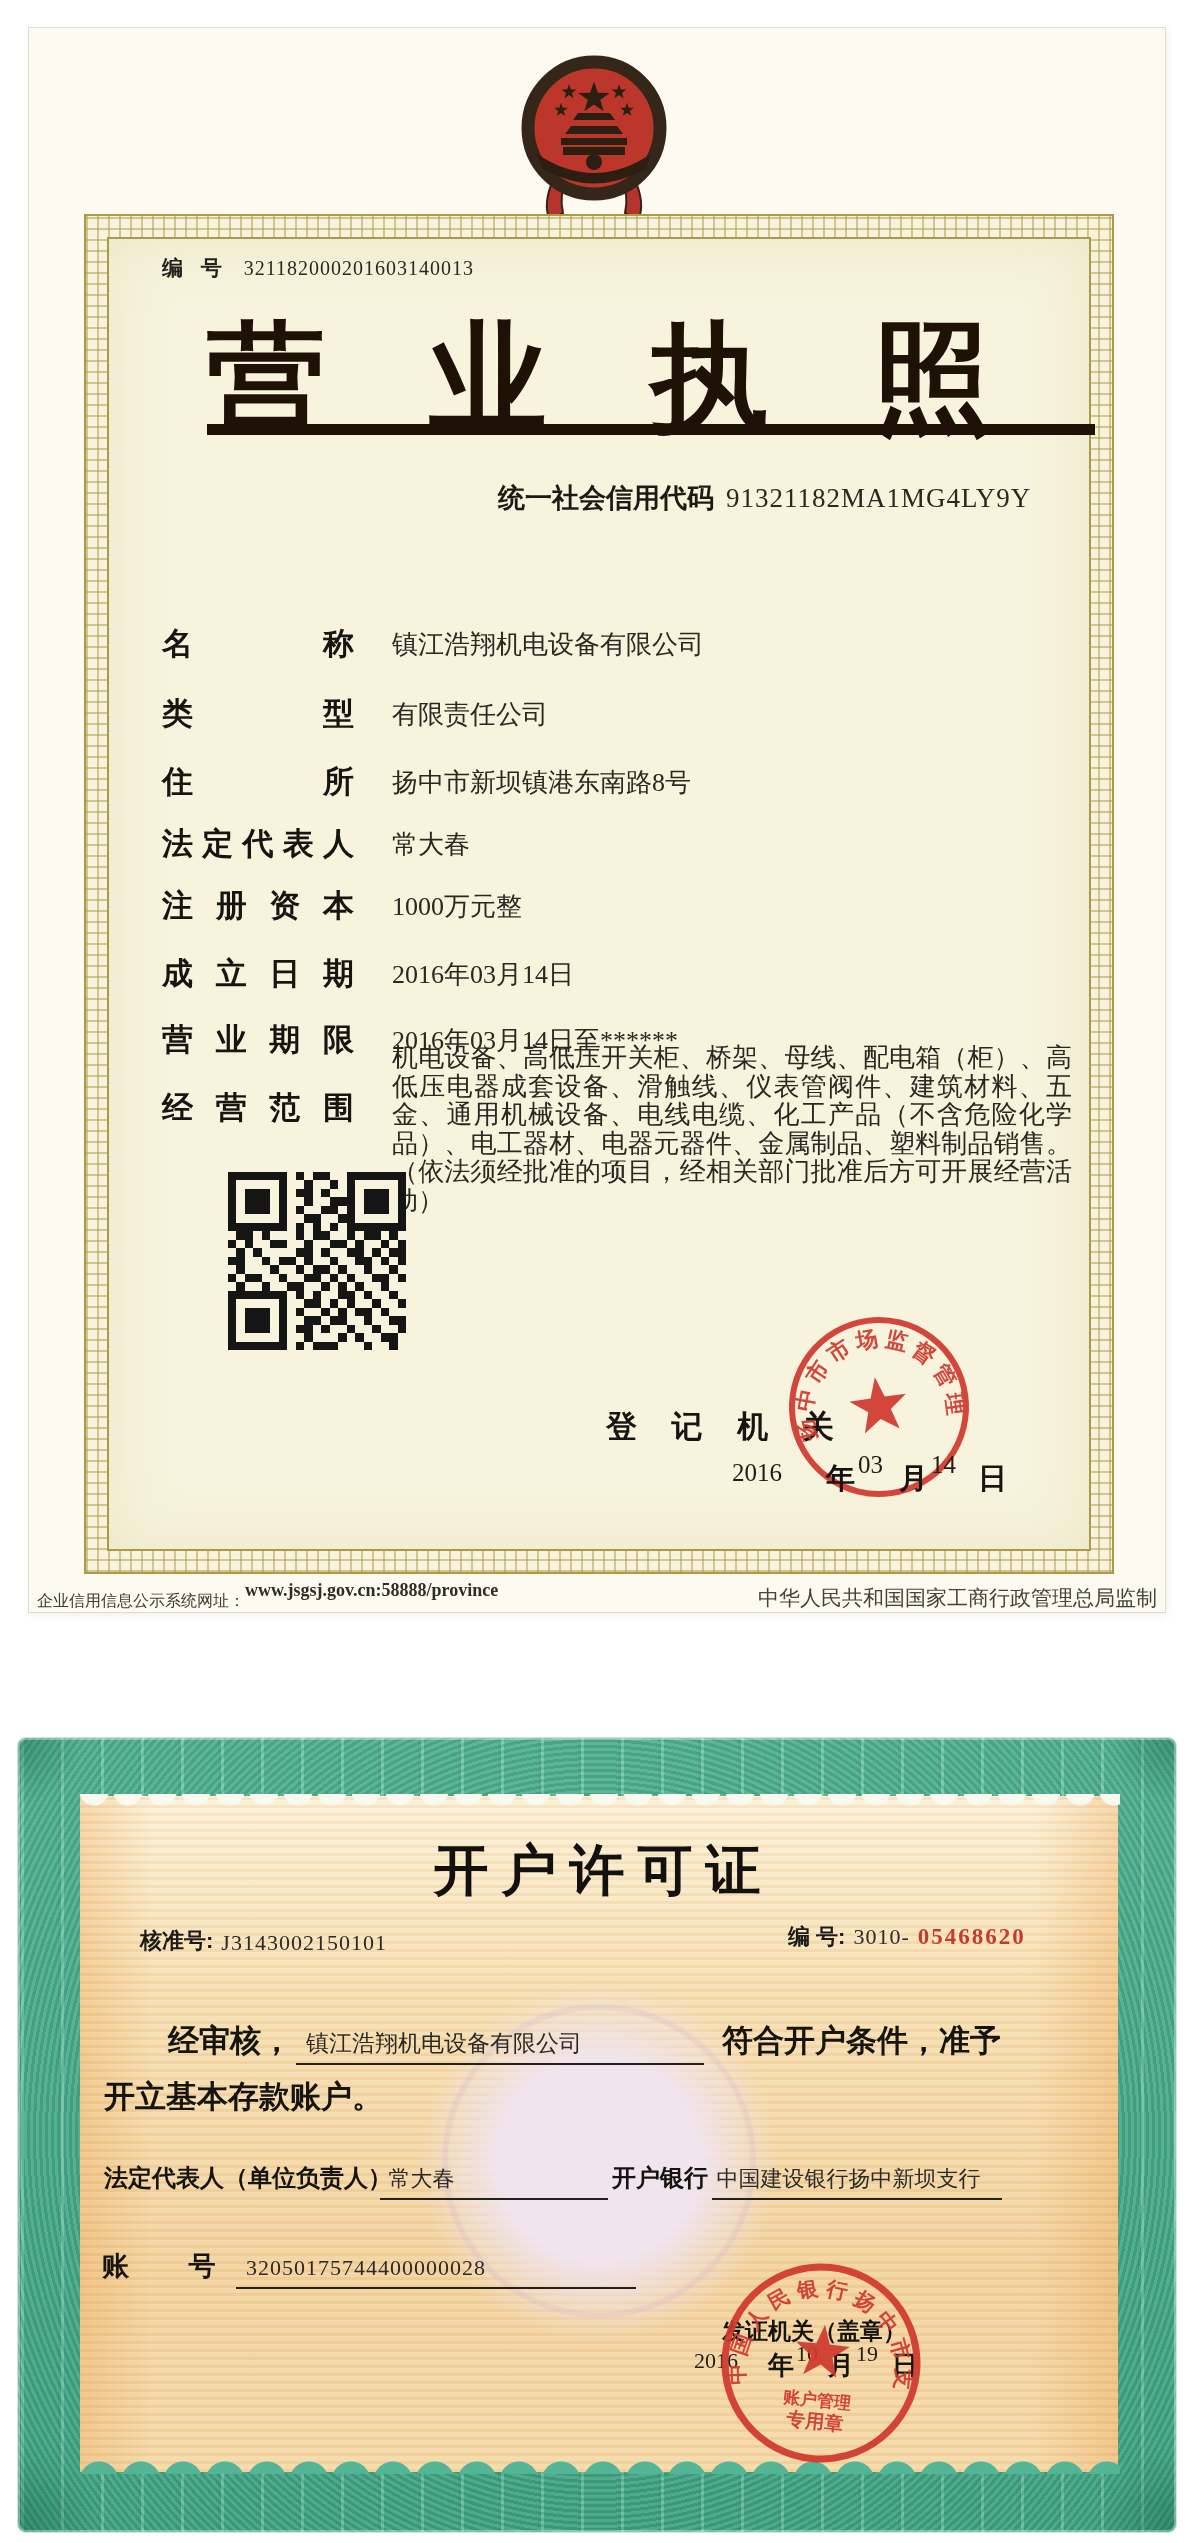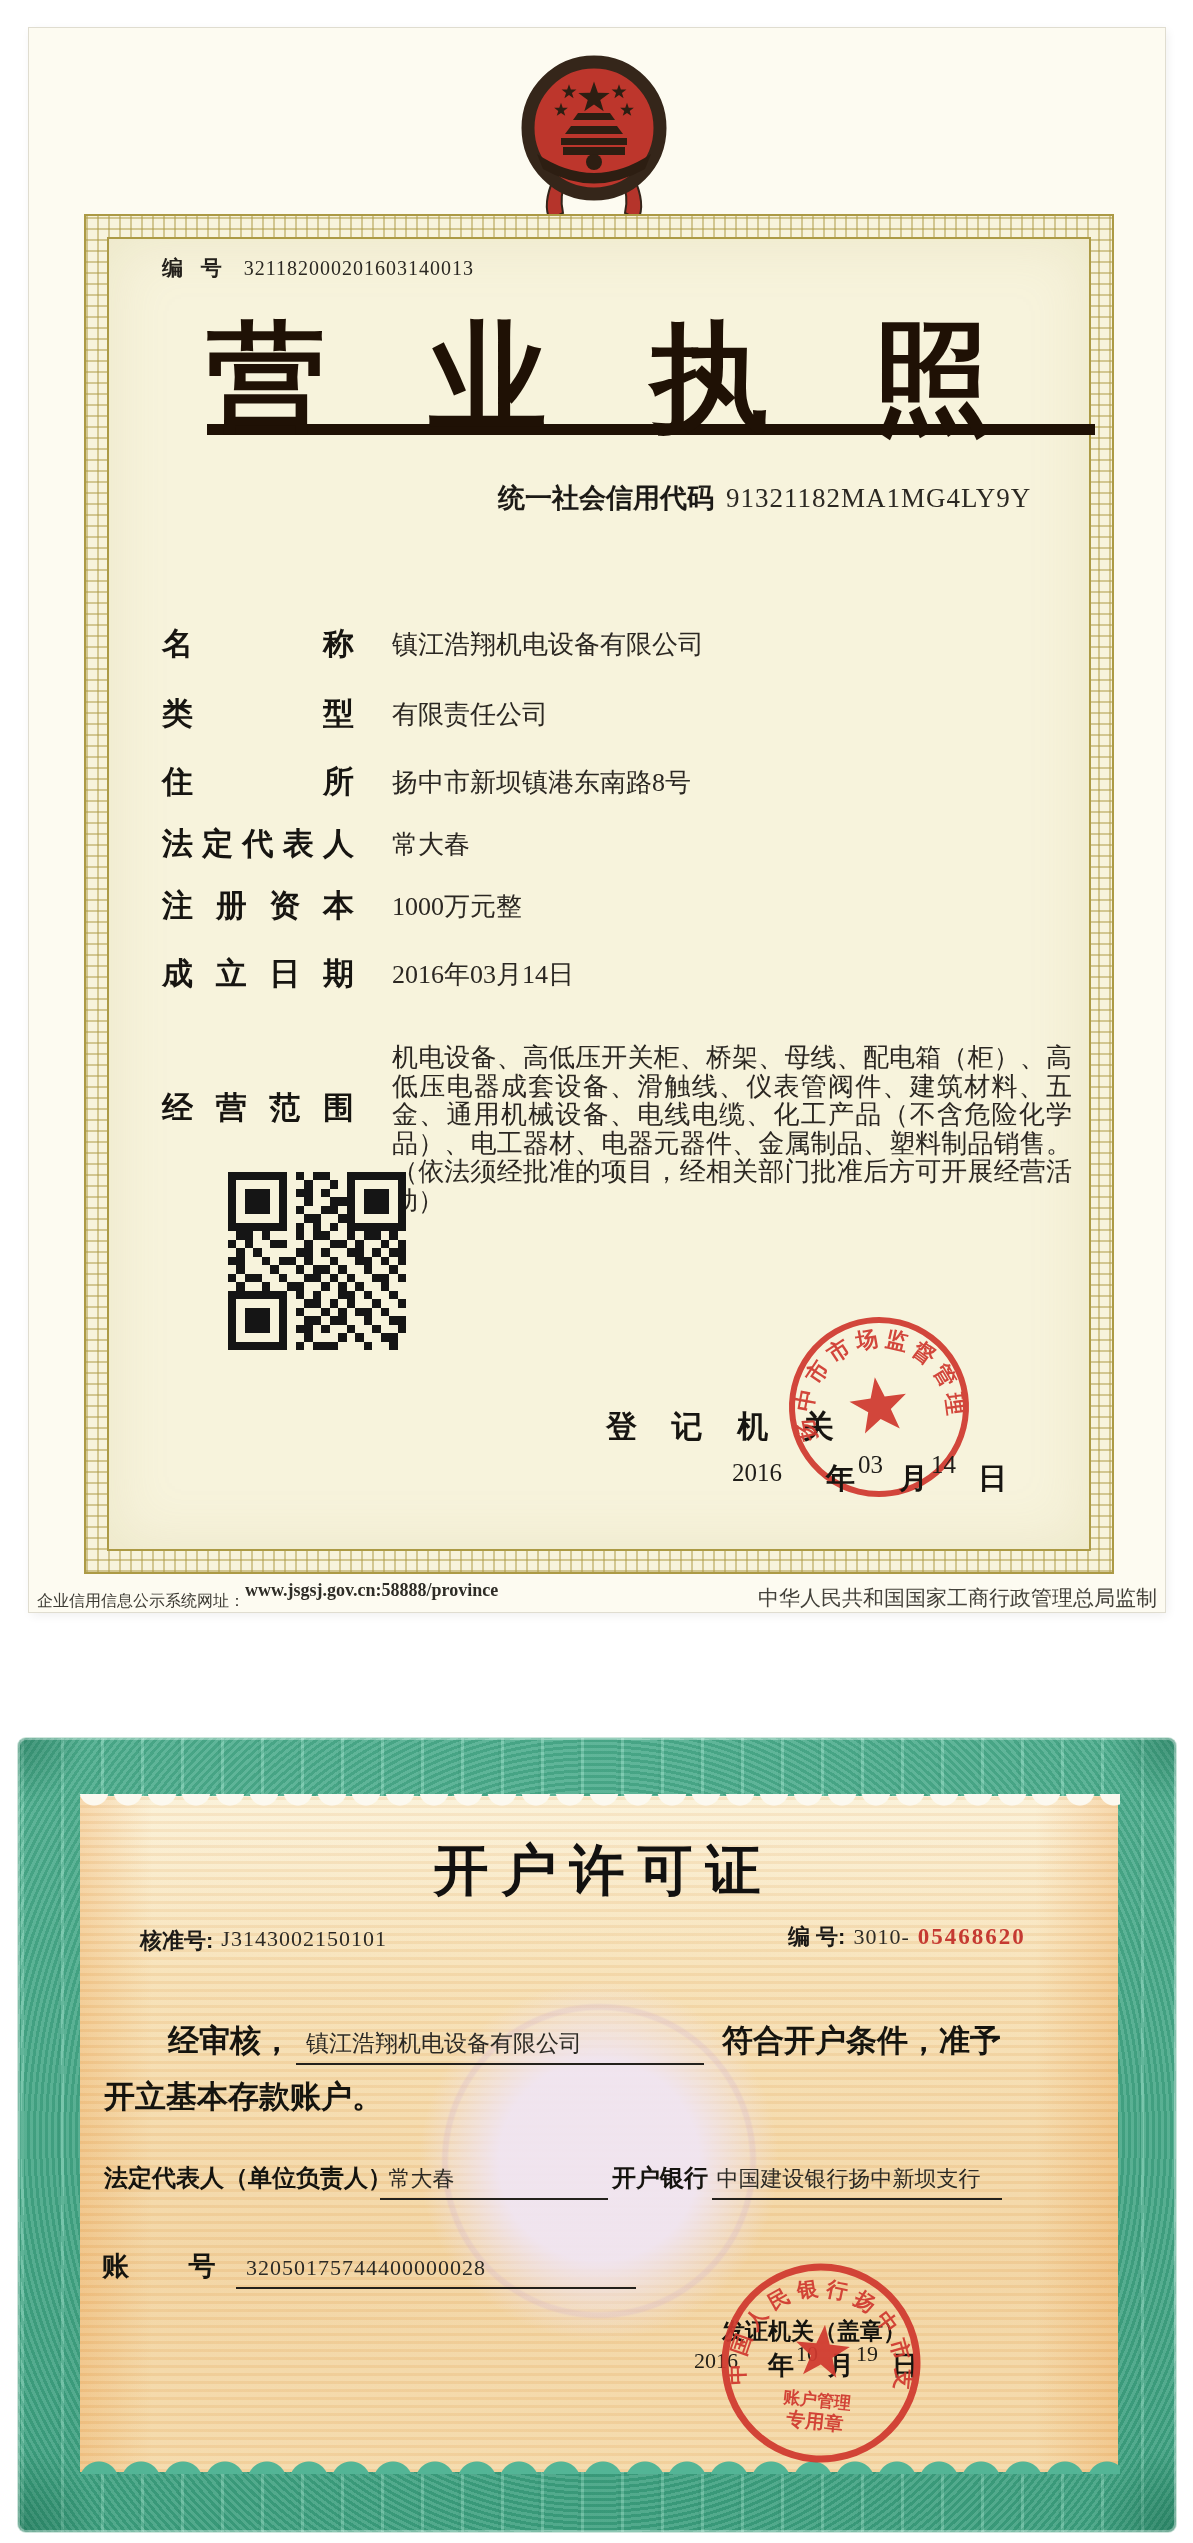--- a/index.html
+++ b/index.html
@@ -70,21 +70,21 @@
       linear-gradient(180deg,#fbf2da 0%,#f6e0b5 28%,#f2d3a0 70%,#f4d9a9 100%);}
   .scallop-top{position:absolute;left:60px;right:56px;top:56px;height:30px;
     background:radial-gradient(circle 16px at 16px -3px, #fcf9f0 0 14px, rgba(252,249,240,0) 15px);
     background-size:34px 30px;background-repeat:repeat-x;}
   .scallop-bottom{position:absolute;left:60px;right:56px;bottom:58px;height:26px;
     background:radial-gradient(circle 20px at 21px 33px, #53b596 0 19px, transparent 20px);
     background-size:42px 26px;background-repeat:repeat-x;}
   .permit-title{position:absolute;left:0;top:96px;width:100%;margin:0;text-align:center;
     font-family:"Liberation Serif",serif;font-weight:800;font-size:55px;color:#121110;
     letter-spacing:13px;text-indent:13px;}
-  .papproval{position:absolute;left:122px;top:188px;display:flex;align-items:flex-start;gap:8px;}
+  .papproval{position:absolute;left:122px;top:188px;display:flex;align-items:flex-end;gap:8px;}
   .pnumber{position:absolute;left:770px;top:184px;display:flex;align-items:baseline;gap:8px;}
   .plab{font-weight:700;font-size:22px;color:#1c1a17;white-space:nowrap;}
   .pser{font-family:"Liberation Serif",serif;font-size:22px;color:#2c2a25;letter-spacing:1px;white-space:nowrap;}
   .pred{font-family:"Liberation Serif",serif;font-weight:700;font-size:23px;color:#c53a32;letter-spacing:2px;}
   .review{position:absolute;left:150px;top:282px;display:flex;align-items:baseline;white-space:nowrap;}
   .pbig{font-weight:700;font-size:31px;color:#15140f;}
   .u-company{display:inline-block;font-family:"Liberation Serif",serif;font-size:23px;color:#2c2a25;
     border-bottom:2px solid #23211c;padding:0 28px 4px 10px;min-width:370px;margin:0 18px 0 4px;}
   .openline{position:absolute;left:86px;top:338px;text-align:center;}
   .reps{position:absolute;left:86px;top:424px;white-space:nowrap;}
@@ -162,20 +162,24 @@
         <span class="flabel">法定代表人</span>
         <span class="fval">常大春</span>
       </div>
       <div class="lrow" style="top:654px">
         <span class="flabel">注册资本</span>
         <span class="fval">1000万元整</span>
       </div>
       <div class="lrow" style="top:722px">
         <span class="flabel">成立日期</span>
         <span class="fval">2016年03月14日</span>
+      </div>
+      <div class="lrow" style="top:788px">
+        <span class="flabel">营业期限</span>
+        <span class="fval">2016年03月14日至******</span>
       </div>
       <div class="lrow" style="top:856px">
         <span class="flabel">经营范围</span>
       </div>
       <div class="scope-block">机电设备、高低压开关柜、桥架、母线、配电箱（柜）、高低压电器成套设备、滑触线、仪表管阀件、建筑材料、五金、通用机械设备、电线电缆、化工产品（不含危险化学品）、电工器材、电器元器件、金属制品、塑料制品销售。（依法须经批准的项目，经相关部门批准后方可开展经营活动）</div>
 
       <svg class="qr" viewBox="0 0 21 21" shape-rendering="crispEdges">
         <rect x="0" y="0" width="21" height="21" fill="#f7f3dc"></rect>
         <g fill="#151515">
           <rect x="0" y="0" width="7" height="7"></rect>

